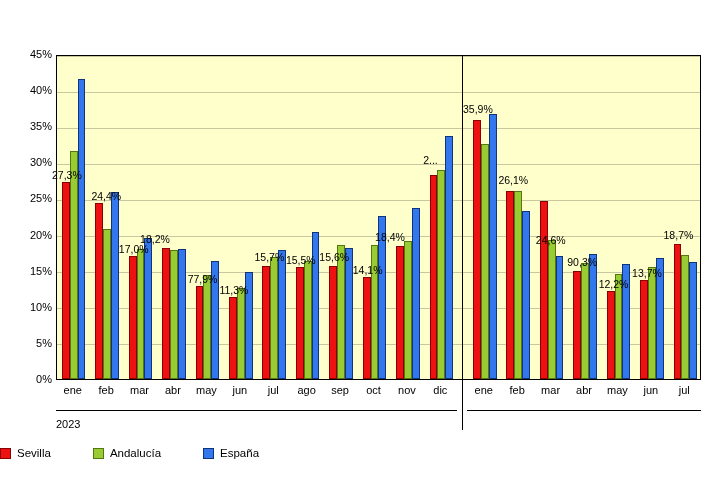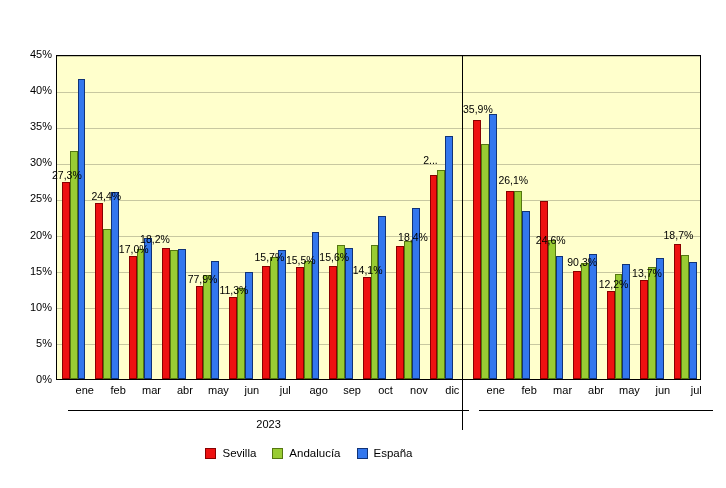--- a/index.html
+++ b/index.html
@@ -65,61 +65,60 @@
   .datalabel {
     position: absolute;
     font-size: 10.5px;
     color: #000000;
     white-space: nowrap;
     text-align: center;
   }
   
   #xaxis-area {
     position: absolute;
-    left: 68px;
+    left: 56px;
     top: 380px;
     width: 645px;
     height: 60px;
   }
   .xtick {
     position: absolute;
     top: 4px;
     font-size: 11px;
     color: #000000;
     text-align: center;
     white-space: nowrap;
   }
   .year-label {
     position: absolute;
     top: 38px;
     font-size: 11px;
     color: #000000;
-    text-align: center;
   }
   .group-sep {
     position: absolute;
     width: 1px;
     background: #000000;
   }
   .group-underline {
     position: absolute;
     height: 1px;
     background: #000000;
     top: 30px;
   }
   
   #legend {
     position: absolute;
     left: 0;
     top: 447px;
     width: 618px;
     display: flex;
-    justify-content: center;
+    justify-content: flex-start;
     align-items: center;
-    gap: 16px;
+    gap: 42px;
   }
   .legend-item {
     display: flex;
     align-items: center;
     gap: 6px;
     font-size: 11.5px;
     color: #000000;
   }
   .legend-swatch {
     width: 11px;
@@ -260,21 +259,21 @@
     <div class="datalabel" style="width: 44px; left: 44.8566px; top: 168.833px;">27,3%</div>
     <div class="datalabel" style="width: 44px; left: 84.2776px; top: 189.778px;">24,4%</div>
     <div class="datalabel" style="width: 44px; left: 111.699px; top: 243.222px;">17,0%</div>
     <div class="datalabel" style="width: 44px; left: 133px; top: 232.556px;">18,2%</div>
     <div class="datalabel" style="width: 44px; left: 180.541px; top: 272.833px;">77,9%</div>
     <div class="datalabel" style="width: 44px; left: 211.962px; top: 284.389px;">11,3%</div>
     <div class="datalabel" style="width: 44px; left: 247.383px; top: 250.611px;">15,7%</div>
     <div class="datalabel" style="width: 44px; left: 278.804px; top: 254.056px;">15,5%</div>
     <div class="datalabel" style="width: 44px; left: 312.225px; top: 251.333px;">15,6%</div>
     <div class="datalabel" style="width: 44px; left: 345.646px; top: 264.167px;">14,1%</div>
-    <div class="datalabel" style="width: 44px; left: 391px; top: 231.111px;">18,4%</div>
+    <div class="datalabel" style="width: 44px; left: 368px; top: 231.111px;">18,4%</div>
     <div class="datalabel" style="width: 44px; left: 408.488px; top: 154.333px;">2...</div>
     <div class="datalabel" style="width: 44px; left: 455.909px; top: 102.722px;">35,9%</div>
     <div class="datalabel" style="width: 44px; left: 491.33px; top: 173.5px;">26,1%</div>
     <div class="datalabel" style="width: 44px; left: 528.751px; top: 186.333px; margin-top: 48px;">24,6%</div>
     <div class="datalabel" style="width: 44px; left: 560.172px; top: 256.389px;">90,3%</div>
     <div class="datalabel" style="width: 44px; left: 591.593px; top: 277.889px;">12,2%</div>
     <div class="datalabel" style="width: 44px; left: 625.014px; top: 267.056px;">13,7%</div>
     <div class="datalabel" style="width: 44px; left: 656.436px; top: 228.944px;">18,7%</div>
     <div class="group-sep" style="left: 462.053px; top: 55px; height: 375px;"></div>
   </div>

